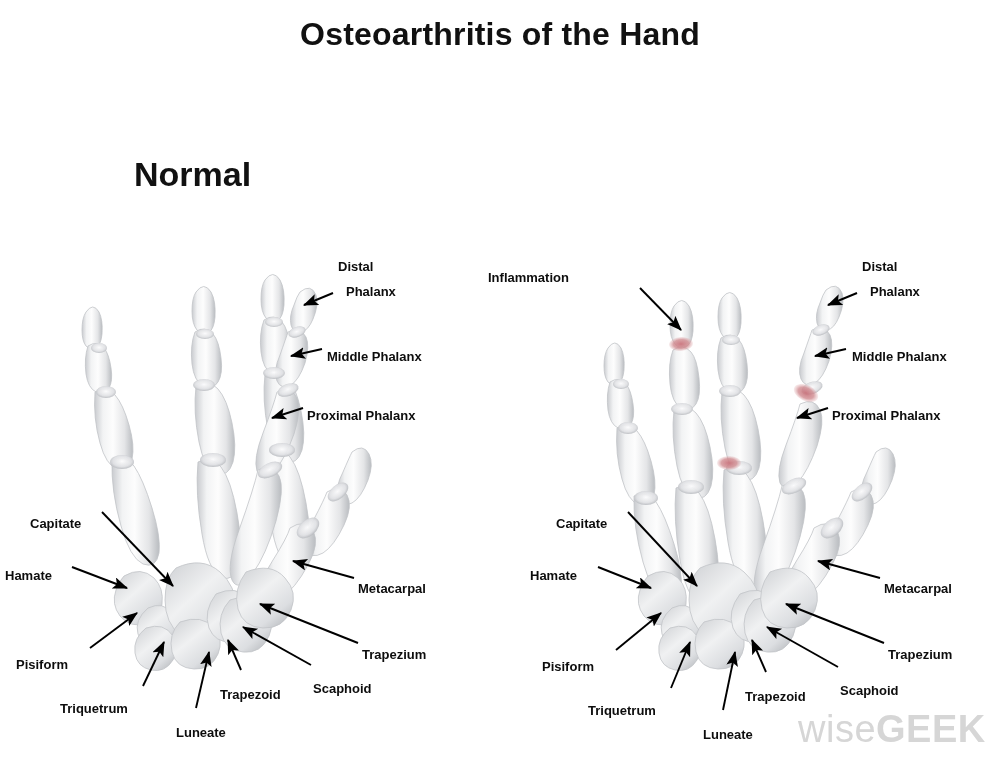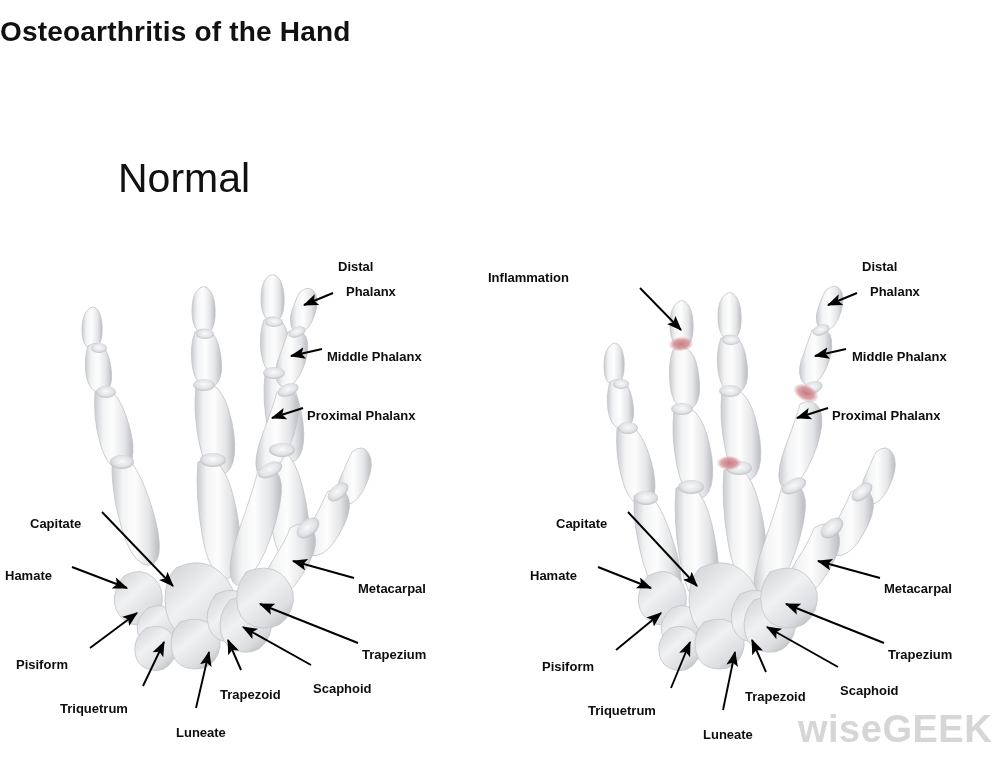--- a/index.html
+++ b/index.html
@@ -14,32 +14,33 @@
     background: #ffffff;
     overflow: hidden;
     font-family: "Liberation Sans", sans-serif;
     color: #000000;
   }
   .title {
     position: absolute;
     left: 0;
     top: 16px;
     width: 1000px;
-    text-align: left;
-    font-size: 28px;
+    text-align: center;
+    font-size: 32px;
     font-weight: bold;
     letter-spacing: 0.2px;
     color: #111111;
   }
   .panel-heading {
     position: absolute;
-    font-size: 41px;
-    font-weight: normal;
+    font-size: 34px;
+    font-weight: bold;
     color: #111111;
     white-space: nowrap;
+    margin-left: 16px;
   }
   #heading-normal { left: 118px; top: 155px; }
   #heading-oa { left: 655px; top: 155px; }
 
   .lbl {
     position: absolute;
     font-size: 13px;
     font-weight: bold;
     color: #0d0d0d;
     white-space: nowrap;
@@ -52,21 +53,21 @@
     position: absolute;
     left: 798px;
     top: 708px;
     font-size: 38px;
     font-weight: bold;
     color: #d6d6d6;
     letter-spacing: 0.5px;
     white-space: nowrap;
     user-select: none;
   }
-  .watermark .wg-light { font-weight: bold; }
+  .watermark .wg-light { font-weight: normal; }
 
   svg.hand {
     position: absolute;
     top: 0;
     left: 0;
     overflow: visible;
   }
   .arrows {
     position: absolute;
     left: 0;

